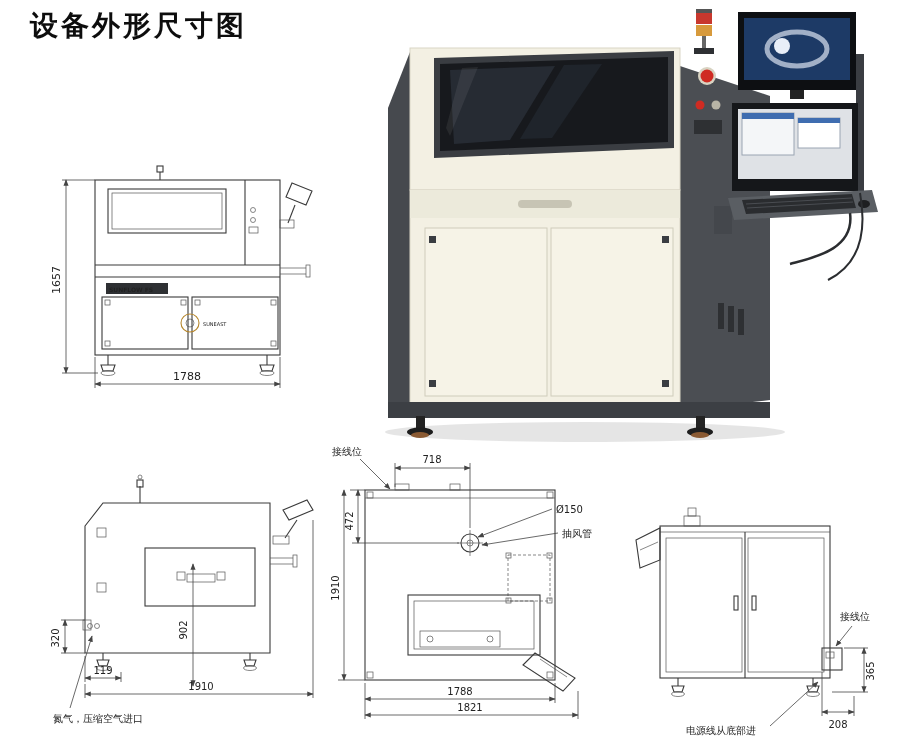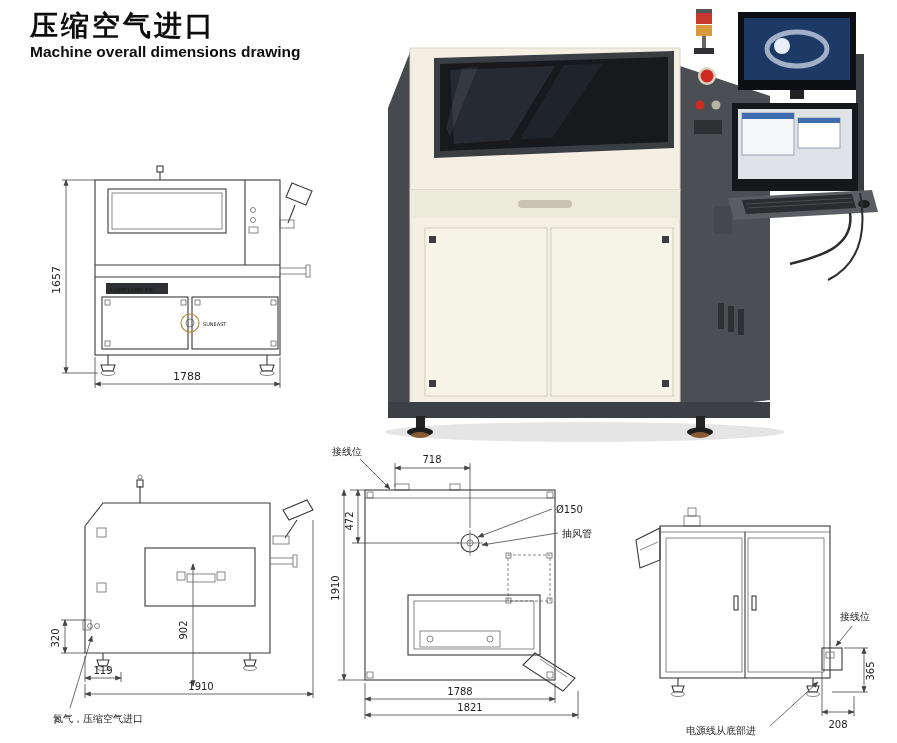--- a/index.html
+++ b/index.html
@@ -15,22 +15,21 @@
   .draw { stroke:#3a3a3a; fill:none; stroke-width:1.1; }
   .thin { stroke:#555; fill:none; stroke-width:0.7; }
   .dimline { stroke:#444; fill:none; stroke-width:0.8; }
 </style>
 </head>
 <body>
 
 <div class="page">
 
   <div class="header">
-    <div class="title-zh">压缩空气进口</div>
-    <div class="title-en">Machine overall dimensions drawing</div>
+    <div class="title-zh">设备外形尺寸图</div>
   </div>
 
   <svg class="abs" style="left:350px; top:8px;" width="530" height="440" viewBox="0 0 530 440">
     <g>
       <ellipse cx="235" cy="424" rx="200" ry="10" fill="rgba(0,0,0,0.10)"></ellipse>
 
       <polygon points="330,58 420,88 420,392 330,402" fill="#4b4e53"></polygon>
       <polygon points="38,100 60,44 60,402 38,410" fill="#46494e"></polygon>
 
       <rect x="60" y="40" width="270" height="142" fill="#f3f0e3" stroke="#d9d5c5"></rect>

